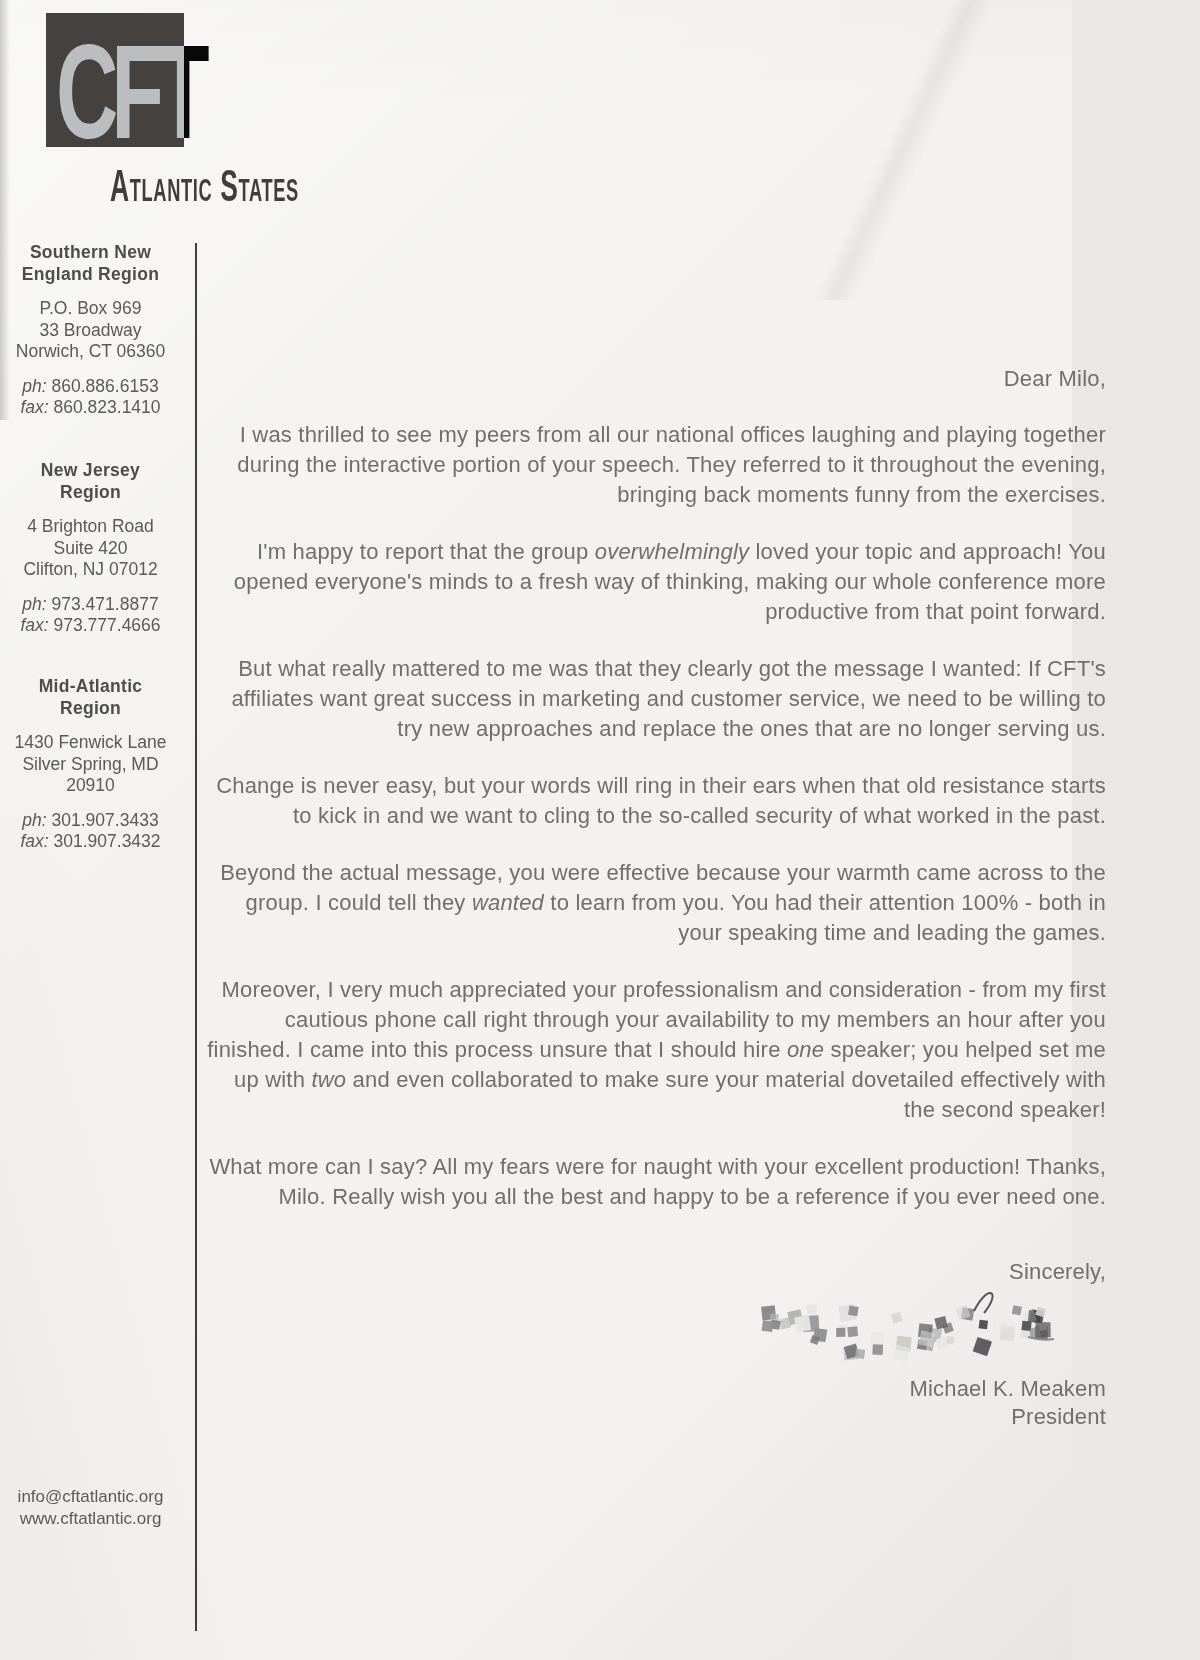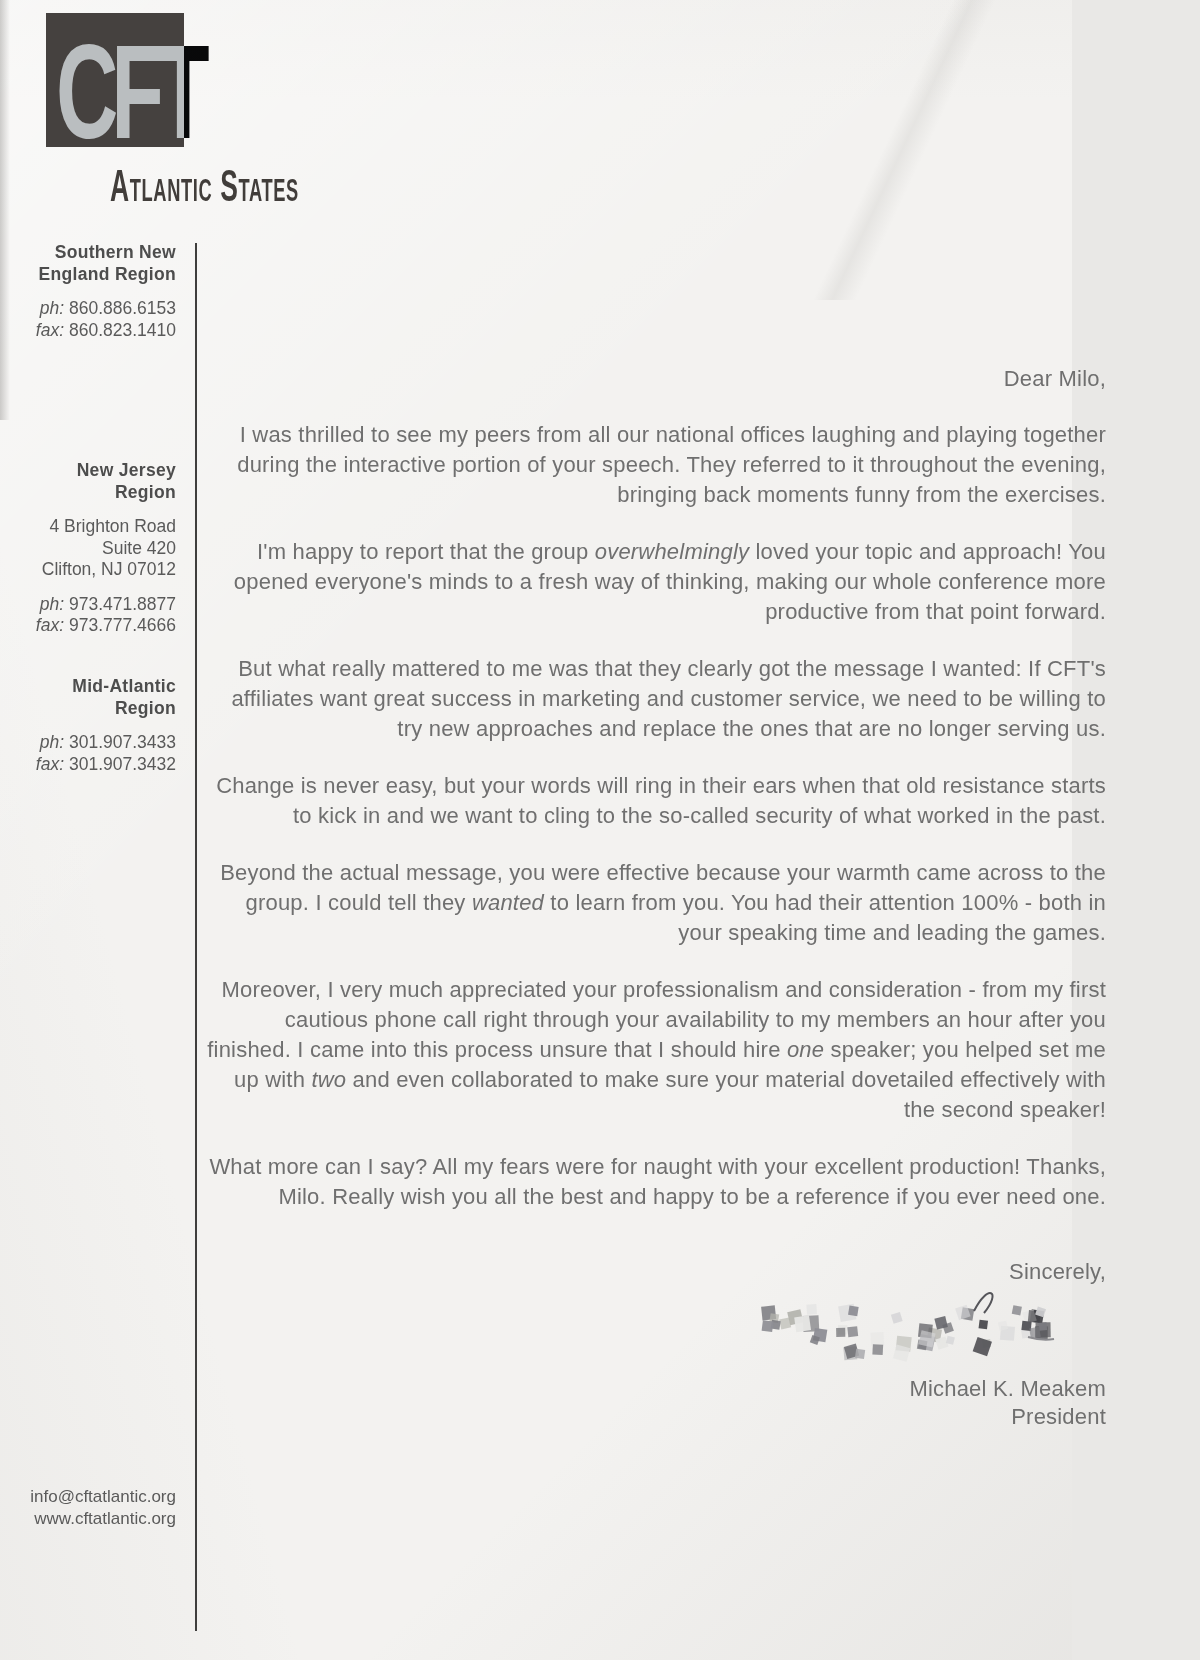--- a/index.html
+++ b/index.html
@@ -41,21 +41,21 @@
   }
   .org-line .sm{font-size:15px;letter-spacing:2px;vertical-align:14px;font-variant:normal;font-weight:bold;color:#5a5552;}
   .division{
     position:absolute;left:110px;top:163px;color:#413d3a;
     font-variant:small-caps;font-weight:bold;font-size:42px;line-height:44px;
     transform:scale(.63,1.05);transform-origin:left top;white-space:nowrap;letter-spacing:1px;
   }
 
   
   .divider{position:absolute;left:195px;top:243px;width:2px;height:1388px;background:#3f3e3d;}
-  .side-block{position:absolute;left:19px;width:157px;text-align:right;color:#5a5a5a;}
+  .side-block{position:absolute;left:12px;width:157px;text-align:center;color:#5a5a5a;}
   .region-name{font-weight:bold;color:#4d4d4d;font-size:17.5px;line-height:21.5px;letter-spacing:.3px;}
   .addr{margin-top:13px;font-size:17.5px;line-height:21.5px;}
   .phones{margin-top:13px;font-size:17.5px;line-height:21.5px;}
   .phones i{font-style:italic;}
   .contact{font-size:17px;line-height:22px;}
 
   
   .letter{position:absolute;left:204px;top:366px;width:902px;color:#6f6f6f;
           font-size:22px;letter-spacing:.2px;text-align:right;}
   .salutation{margin:0 0 28px 0;}
@@ -74,20 +74,25 @@
   <div class="logo-square"></div>
   <div class="logo-monogram">CFT</div>
 
 
   <div class="division">Atlantic States</div>
 
   <div class="divider"></div>
 
   <div class="side-block" style="top:242px;">
     <div class="region-name">Southern New England Region</div>
+    <div class="addr">
+      <div>P.O. Box 969</div>
+      <div>33 Broadway</div>
+      <div>Norwich, CT 06360</div>
+    </div>
     <div class="phones">
       <div><i>ph:</i> <span>860.886.6153</span></div>
       <div><i>fax:</i> <span>860.823.1410</span></div>
     </div>
   </div>
 
   <div class="side-block" style="top:460px;">
     <div class="region-name">New Jersey Region</div>
     <div class="addr">
       <div>4 Brighton Road</div>
@@ -95,20 +100,25 @@
       <div>Clifton, NJ 07012</div>
     </div>
     <div class="phones">
       <div><i>ph:</i> <span>973.471.8877</span></div>
       <div><i>fax:</i> <span>973.777.4666</span></div>
     </div>
   </div>
 
   <div class="side-block" style="top:676px;">
     <div class="region-name">Mid-Atlantic Region</div>
+    <div class="addr">
+      <div>1430 Fenwick Lane</div>
+      <div>Silver Spring, MD</div>
+      <div>20910</div>
+    </div>
     <div class="phones">
       <div><i>ph:</i> <span>301.907.3433</span></div>
       <div><i>fax:</i> <span>301.907.3432</span></div>
     </div>
   </div>
 
   <div class="side-block contact" style="top:1486px;">
     <div>info@cftatlantic.org</div>
     <div>www.cftatlantic.org</div>
   </div>

